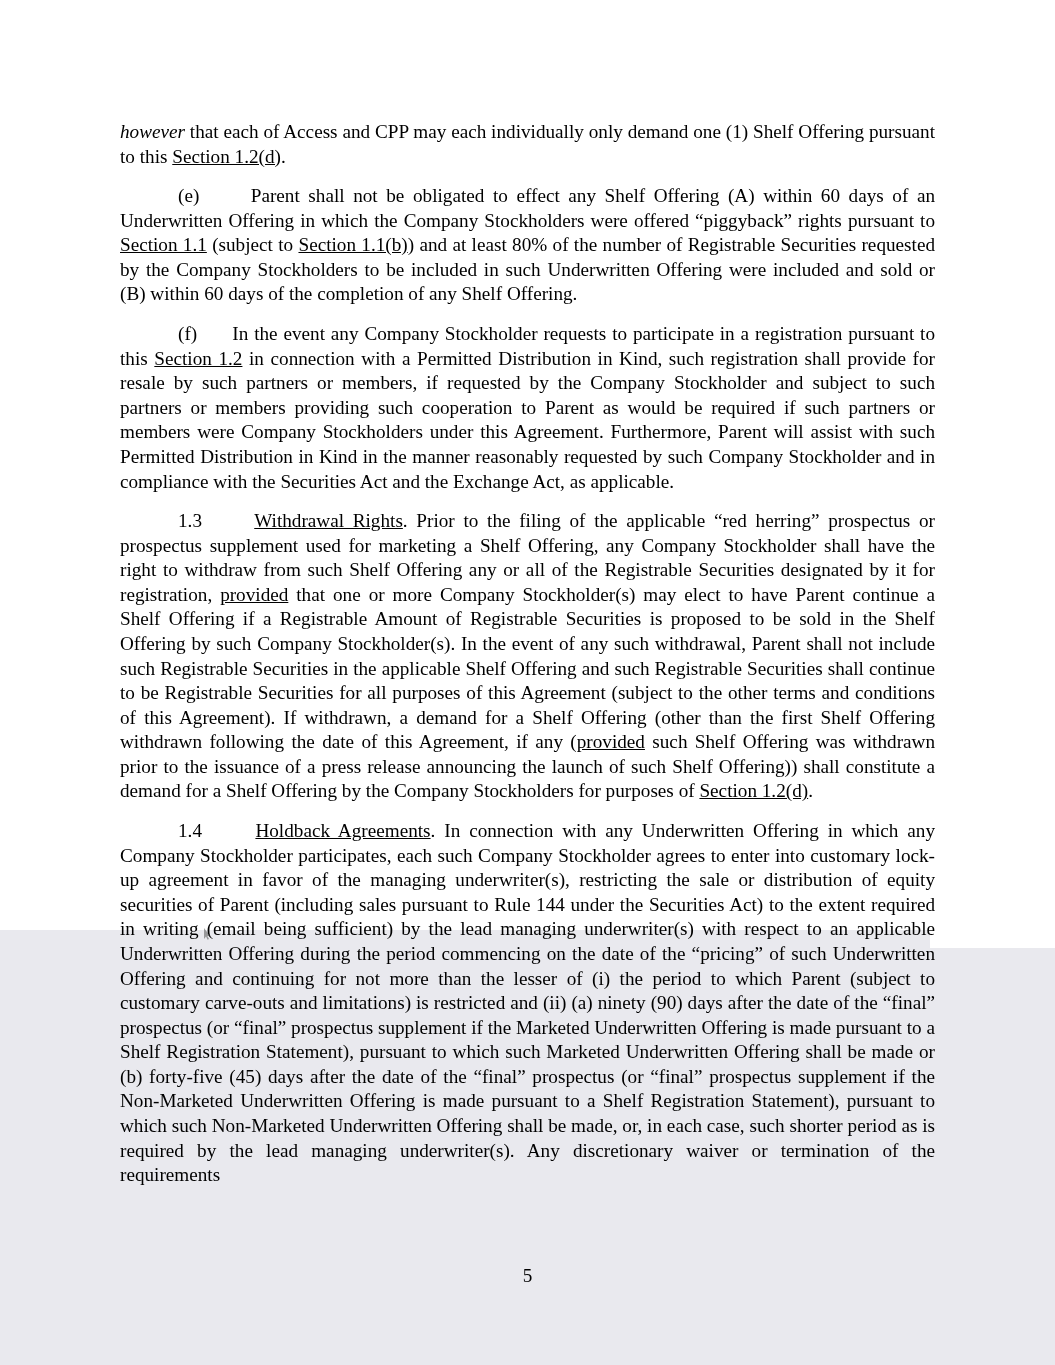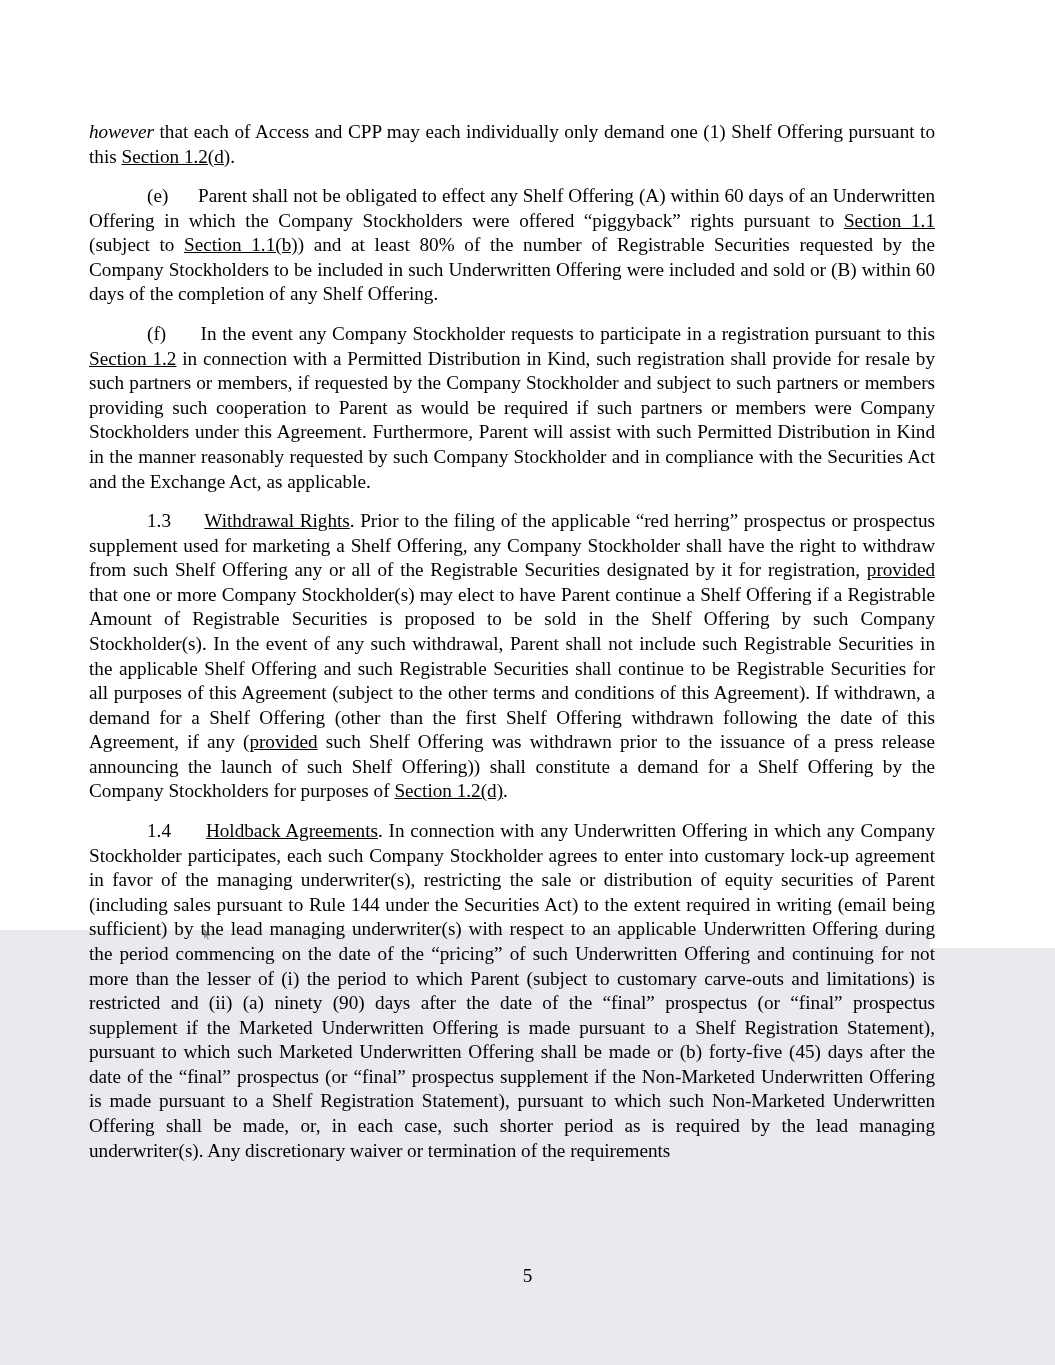--- a/index.html
+++ b/index.html
@@ -30,21 +30,21 @@
     width: 125px;
     height: 18px;
     background: #ffffff;
   }
   .page {
     position: relative;
     z-index: 2;
     width: 1055px;
     height: 1365px;
     box-sizing: border-box;
-    padding: 120px 120px 0 89px;
+    padding: 120px 120px 0 120px;
   }
   .doc-body {
     font-size: 19.2px;
     line-height: 1.28;
     text-align: justify;
     color: #000000;
   }
   p.para {
     margin: 0 0 15px 0;
     text-align: justify;

